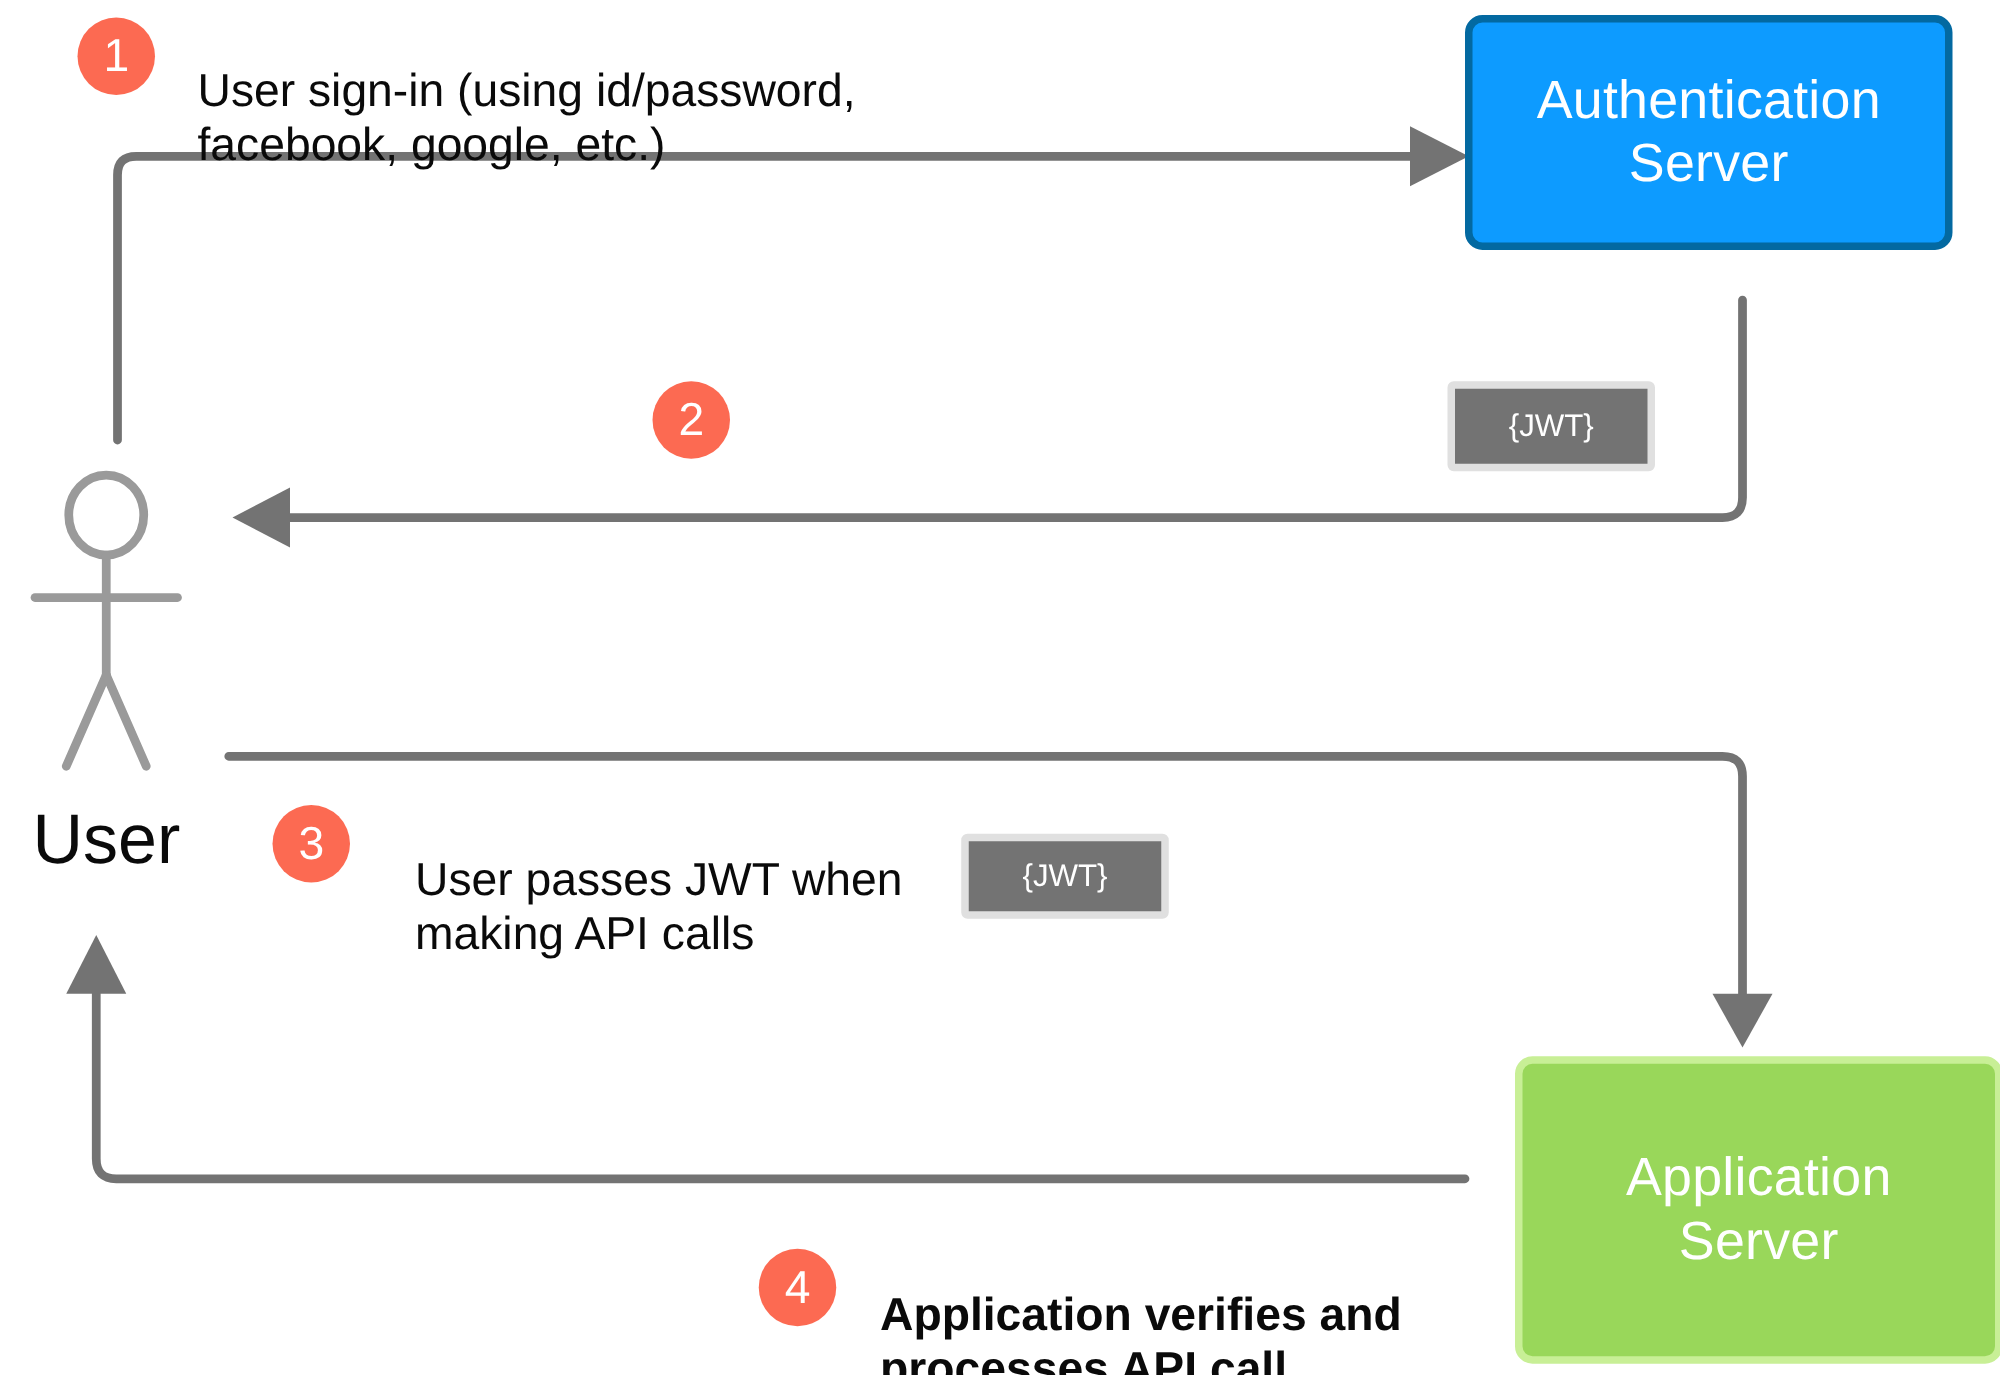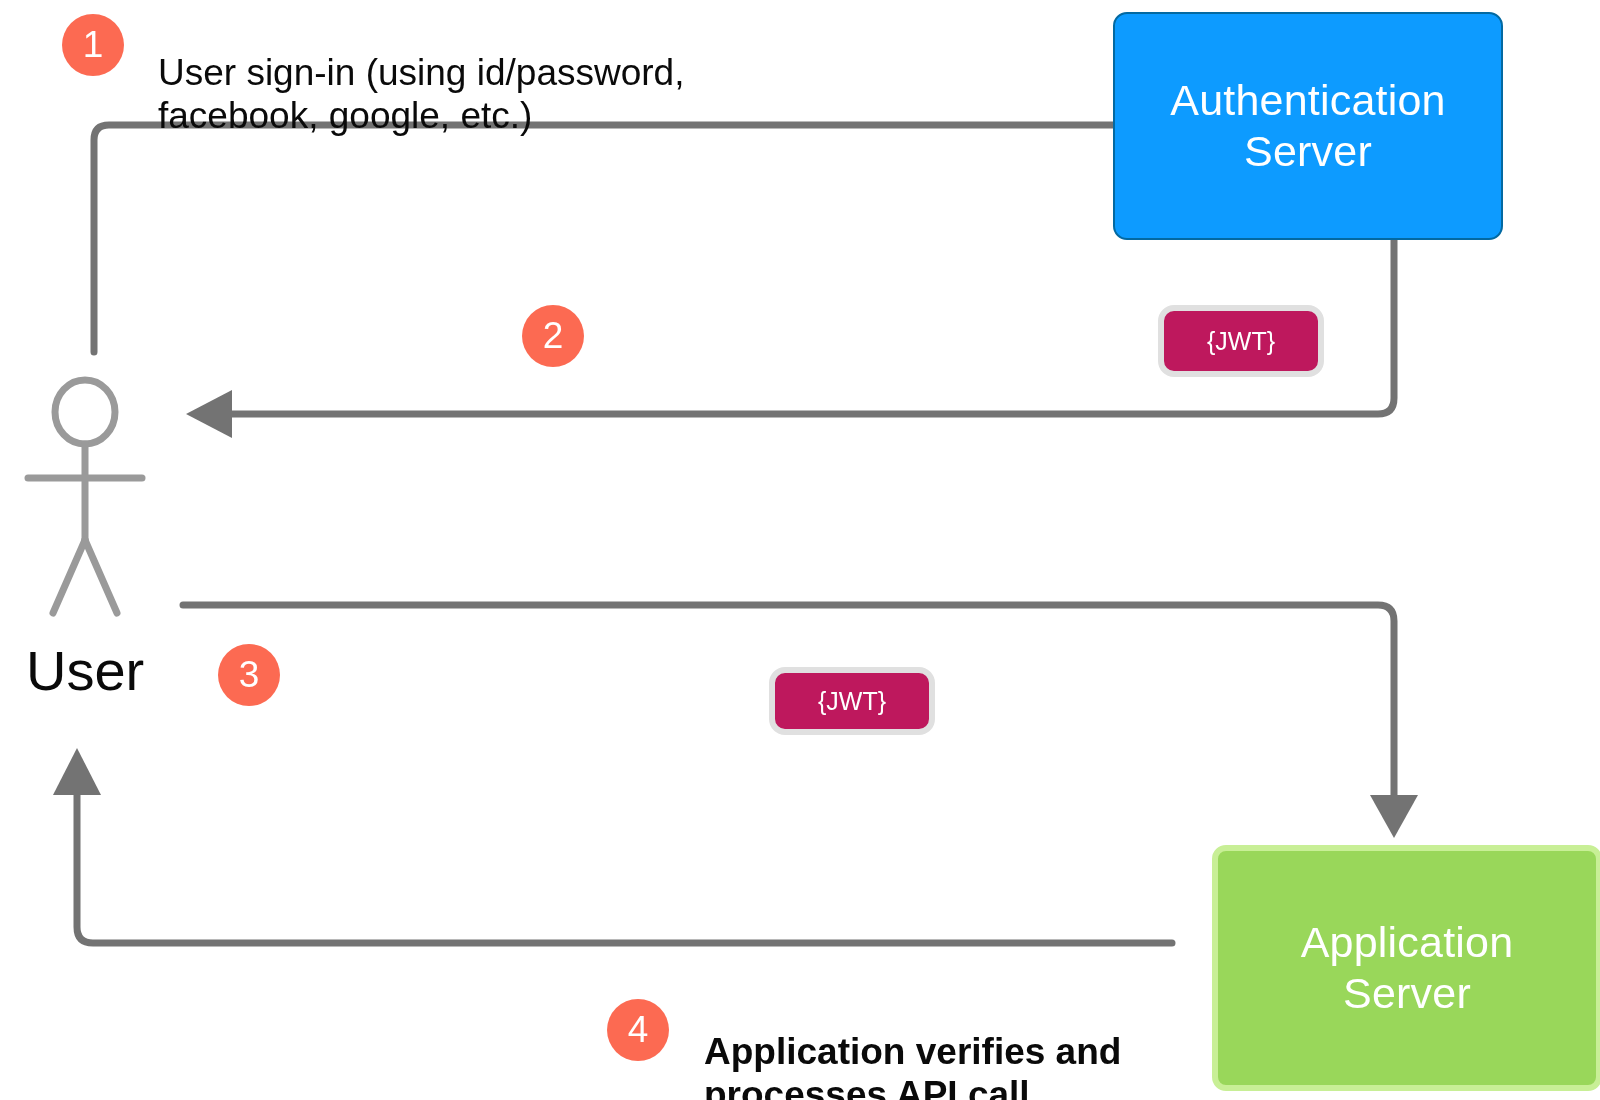--- a/index.html
+++ b/index.html
@@ -35,26 +35,26 @@
     justify-content: center;
     text-align: center;
     color: #ffffff;
     line-height: 1.18;
     letter-spacing: 0.2px;
     z-index: 3;
   }
   .node-label { display: block; white-space: pre-line; }
 
   #auth-server {
-    left: 1113px;
+    left: 1172px;
     top: 12px;
     width: 390px;
-    height: 228px;
+    height: 188px;
     background: #0d9bff;
-    border: 2px solid #0369a1;
+    border: 6px solid #0369a1;
     font-size: 43px;
   }
   #app-server {
     left: 1172px;
     top: 845px;
     width: 390px;
     height: 246px;
     background: #99d75a;
     border: 6px solid #c8ef96;
     font-size: 43px;
@@ -95,23 +95,23 @@
   }
   #text-1 { left: 158px; top: 6px;   width: 640px; }
   #text-2 { left: 614px; top: 295px; width: 560px; }
   #text-3 { left: 332px; top: 637px; width: 440px; }
   #text-4 { left: 704px; top: 985px; width: 470px; font-weight: bold; }
 
   
   .jwt-chip {
     position: absolute;
     box-sizing: border-box;
-    background: #be185d;
+    background: #737373;
     border: 6px solid #e0e0e0;
-    border-radius: 16px;
+    border-radius: 5px;
     color: #ffffff;
     font-size: 25px;
     display: flex;
     align-items: center;
     justify-content: center;
     z-index: 4;
   }
   #jwt-chip-1 { left: 1158px; top: 305px; width: 166px; height: 72px; }
   #jwt-chip-2 { left: 769px;  top: 667px; width: 166px; height: 68px; }
 
@@ -183,19 +183,21 @@
   </div>
 
   <div class="step-badge" id="badge-1">1</div>
   <div class="step-text" id="text-1">User sign-in (using id/password,
 facebook, google, etc.)</div>
 
   <div class="step-badge" id="badge-2">2</div>
   <div class="jwt-chip" id="jwt-chip-1">{JWT}</div>
 
   <div class="step-badge" id="badge-3">3</div>
+  <div class="step-text" id="text-3">User passes JWT when
+making API calls</div>
   <div class="jwt-chip" id="jwt-chip-2">{JWT}</div>
 
   <div class="step-badge" id="badge-4">4</div>
   <div class="step-text" id="text-4">Application verifies and
 processes API call</div>
 
 </div>
 
 </body></html>

